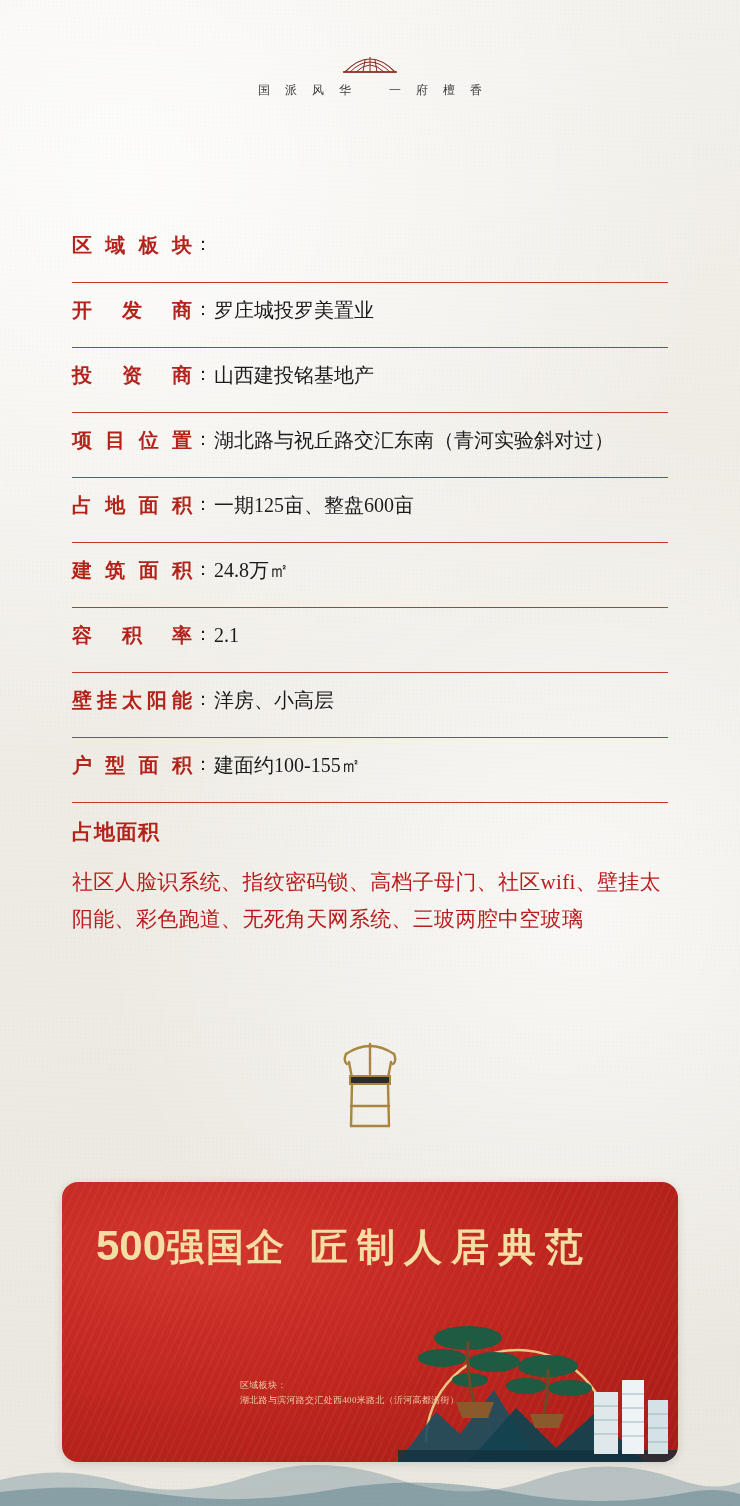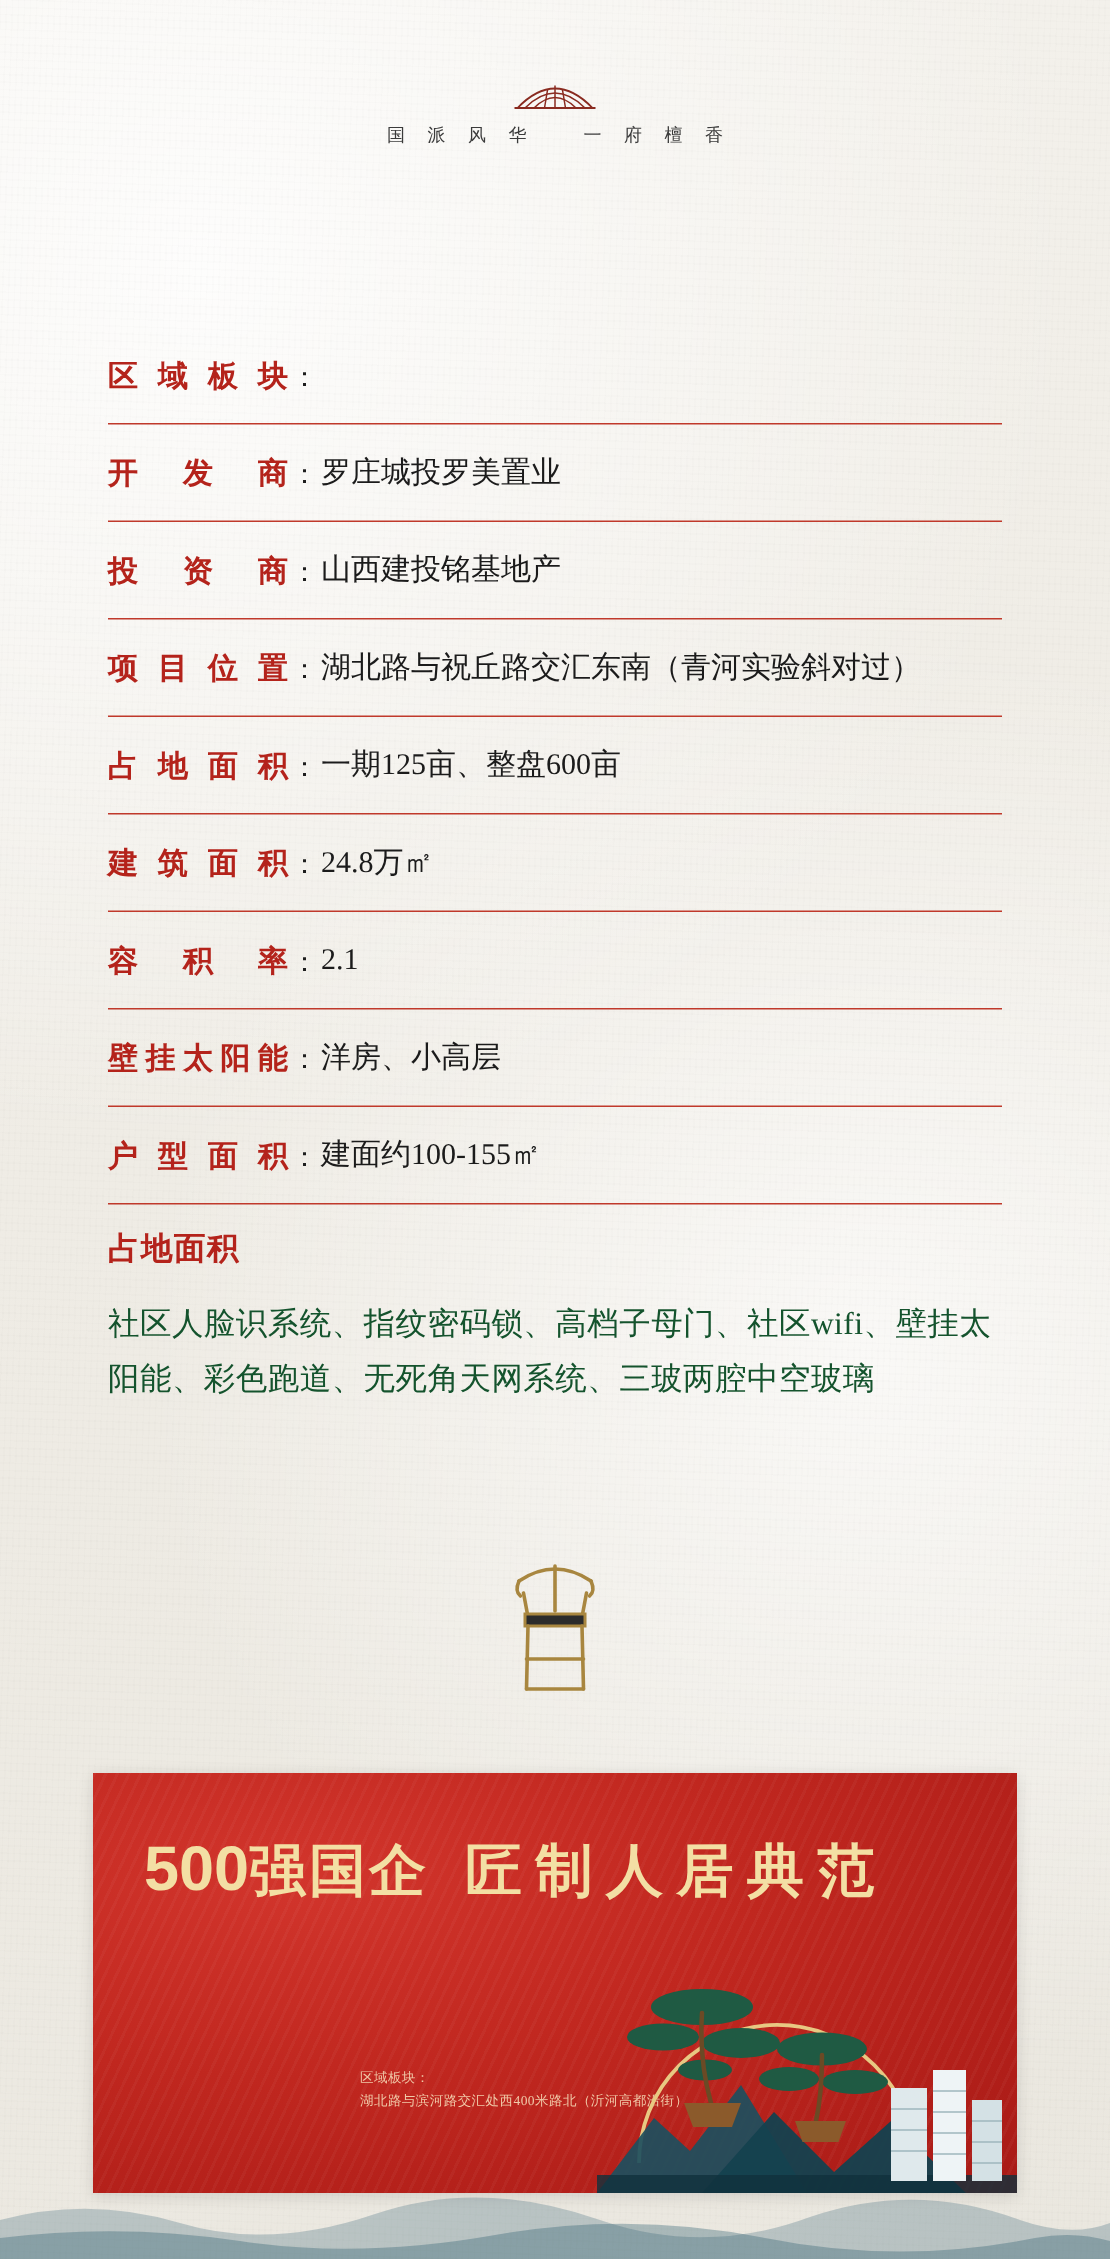--- a/index.html
+++ b/index.html
@@ -59,21 +59,21 @@
 
   
   .info {
     position: absolute;
     top: 218px;
     left: 72px;
     width: 596px;
   }
   .row {
     display: flex;
-    align-items: center;
+    align-items: flex-start;
     padding: 14px 0 13px 0;
     border-bottom: 1px solid #c0392b;
     min-height: 65px;
   }
   .row .label {
     color: #b4231b;
     font-size: 20px;
     font-weight: 700;
     width: 120px;
     flex: 0 0 120px;
@@ -104,21 +104,21 @@
     width: 600px;
   }
   .smart-title {
     color: #b4231b;
     font-size: 21px;
     font-weight: 700;
     letter-spacing: 1px;
   }
   .smart-body {
     margin-top: 18px;
-    color: #14532d;
+    color: #b91c1c;
     font-size: 21px;
     line-height: 1.75;
     letter-spacing: .3px;
   }
 
   
   .chair {
     position: absolute;
     top: 1030px;
     left: 0;
@@ -131,20 +131,21 @@
   .banner {
     position: absolute;
     left: 62px;
     top: 1182px;
     width: 616px;
     height: 280px;
     background:
       radial-gradient(ellipse at 22% 25%, #d2352c 0%, #c0271f 45%, #a81a16 100%);
     overflow: hidden;
     box-shadow: 0 2px 10px rgba(0,0,0,.12);
+    border-radius: 16px;
   }
   .banner-texture {
     position: absolute; inset: 0;
     background-image:
       repeating-linear-gradient(115deg, rgba(255,255,255,0.035) 0 2px, rgba(0,0,0,0) 2px 7px);
     pointer-events: none;
   }
   .banner-head {
     position: absolute;
     left: 34px;

